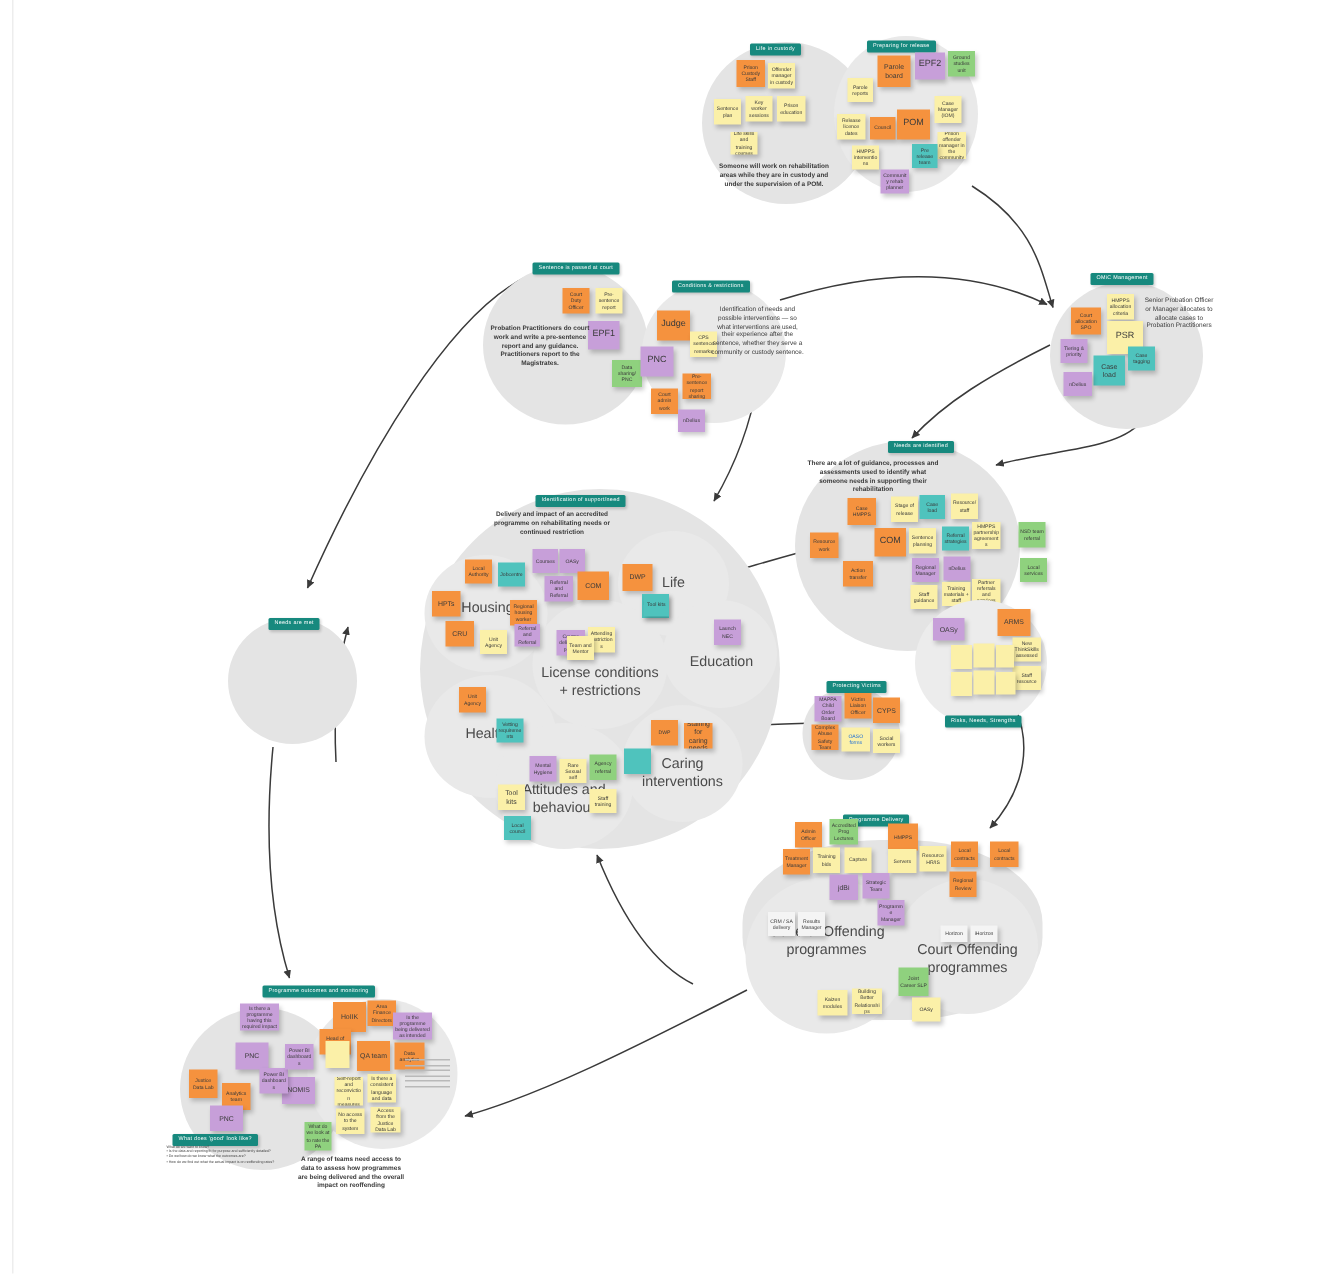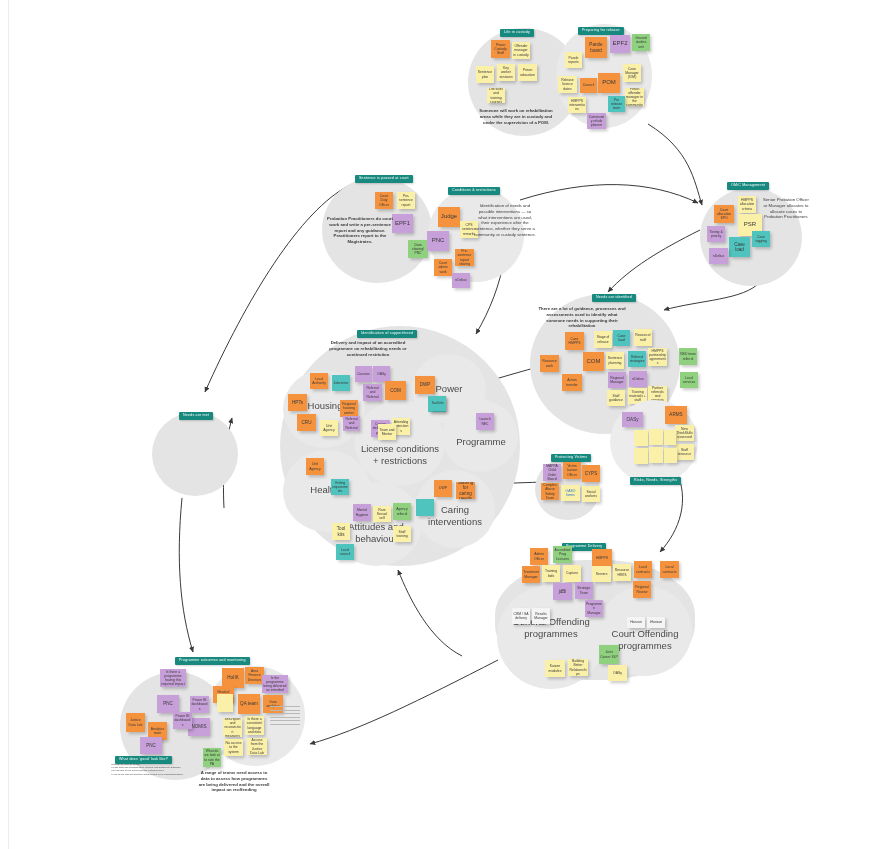--- a/index.html
+++ b/index.html
@@ -180,23 +180,23 @@
   <div class="note yel" style="left:649px;top:447px;width:14px;height:16px;"></div>
   <div class="note yel" style="left:664px;top:448px;width:13px;height:15px;"></div>
 
   <div class="cluster" style="left:280px;top:326px;width:240px;height:240px;"></div>
   <div class="banner" style="left:357px;top:330px;">Identification of support/need</div>
   <div class="ptext" style="left:324px;top:340px;width:88px;">Delivery and impact of an accredited programme on rehabilitating needs or continued restriction</div>
 
   <div class="cluster lite" style="left:283px;top:370px;width:82px;height:78px;"></div>
   <div class="cl-label lg" style="left:295px;top:400px;width:60px;">Housing</div>
   <div class="cluster lite" style="left:412px;top:354px;width:74px;height:70px;"></div>
-  <div class="cl-label lg" style="left:425px;top:383px;width:48px;">Power</div>
+  <div class="cl-label lg" style="left:425px;top:383px;width:48px;">Life</div>
   <div class="cluster lite" style="left:442px;top:400px;width:76px;height:72px;"></div>
-  <div class="cl-label lg" style="left:452px;top:436px;width:58px;">Programme</div>
+  <div class="cl-label lg" style="left:452px;top:436px;width:58px;">Education</div>
   <div class="cluster lite" style="left:355px;top:400px;width:90px;height:86px;"></div>
   <div class="cl-label lg" style="left:360px;top:443px;width:80px;white-space:pre-line;">License conditions
 + restrictions</div>
   <div class="cluster lite" style="left:283px;top:450px;width:88px;height:82px;"></div>
   <div class="cl-label lg" style="left:296px;top:484px;width:56px;">Health</div>
   <div class="cluster lite" style="left:415px;top:470px;width:80px;height:78px;"></div>
   <div class="cl-label lg" style="left:419px;top:504px;width:72px;white-space:pre-line;">Caring
 interventions</div>
   <div class="cluster lite" style="left:330px;top:482px;width:92px;height:84px;"></div>
   <div class="cl-label lg" style="left:333px;top:521px;width:86px;white-space:pre-line;">Attitudes and

